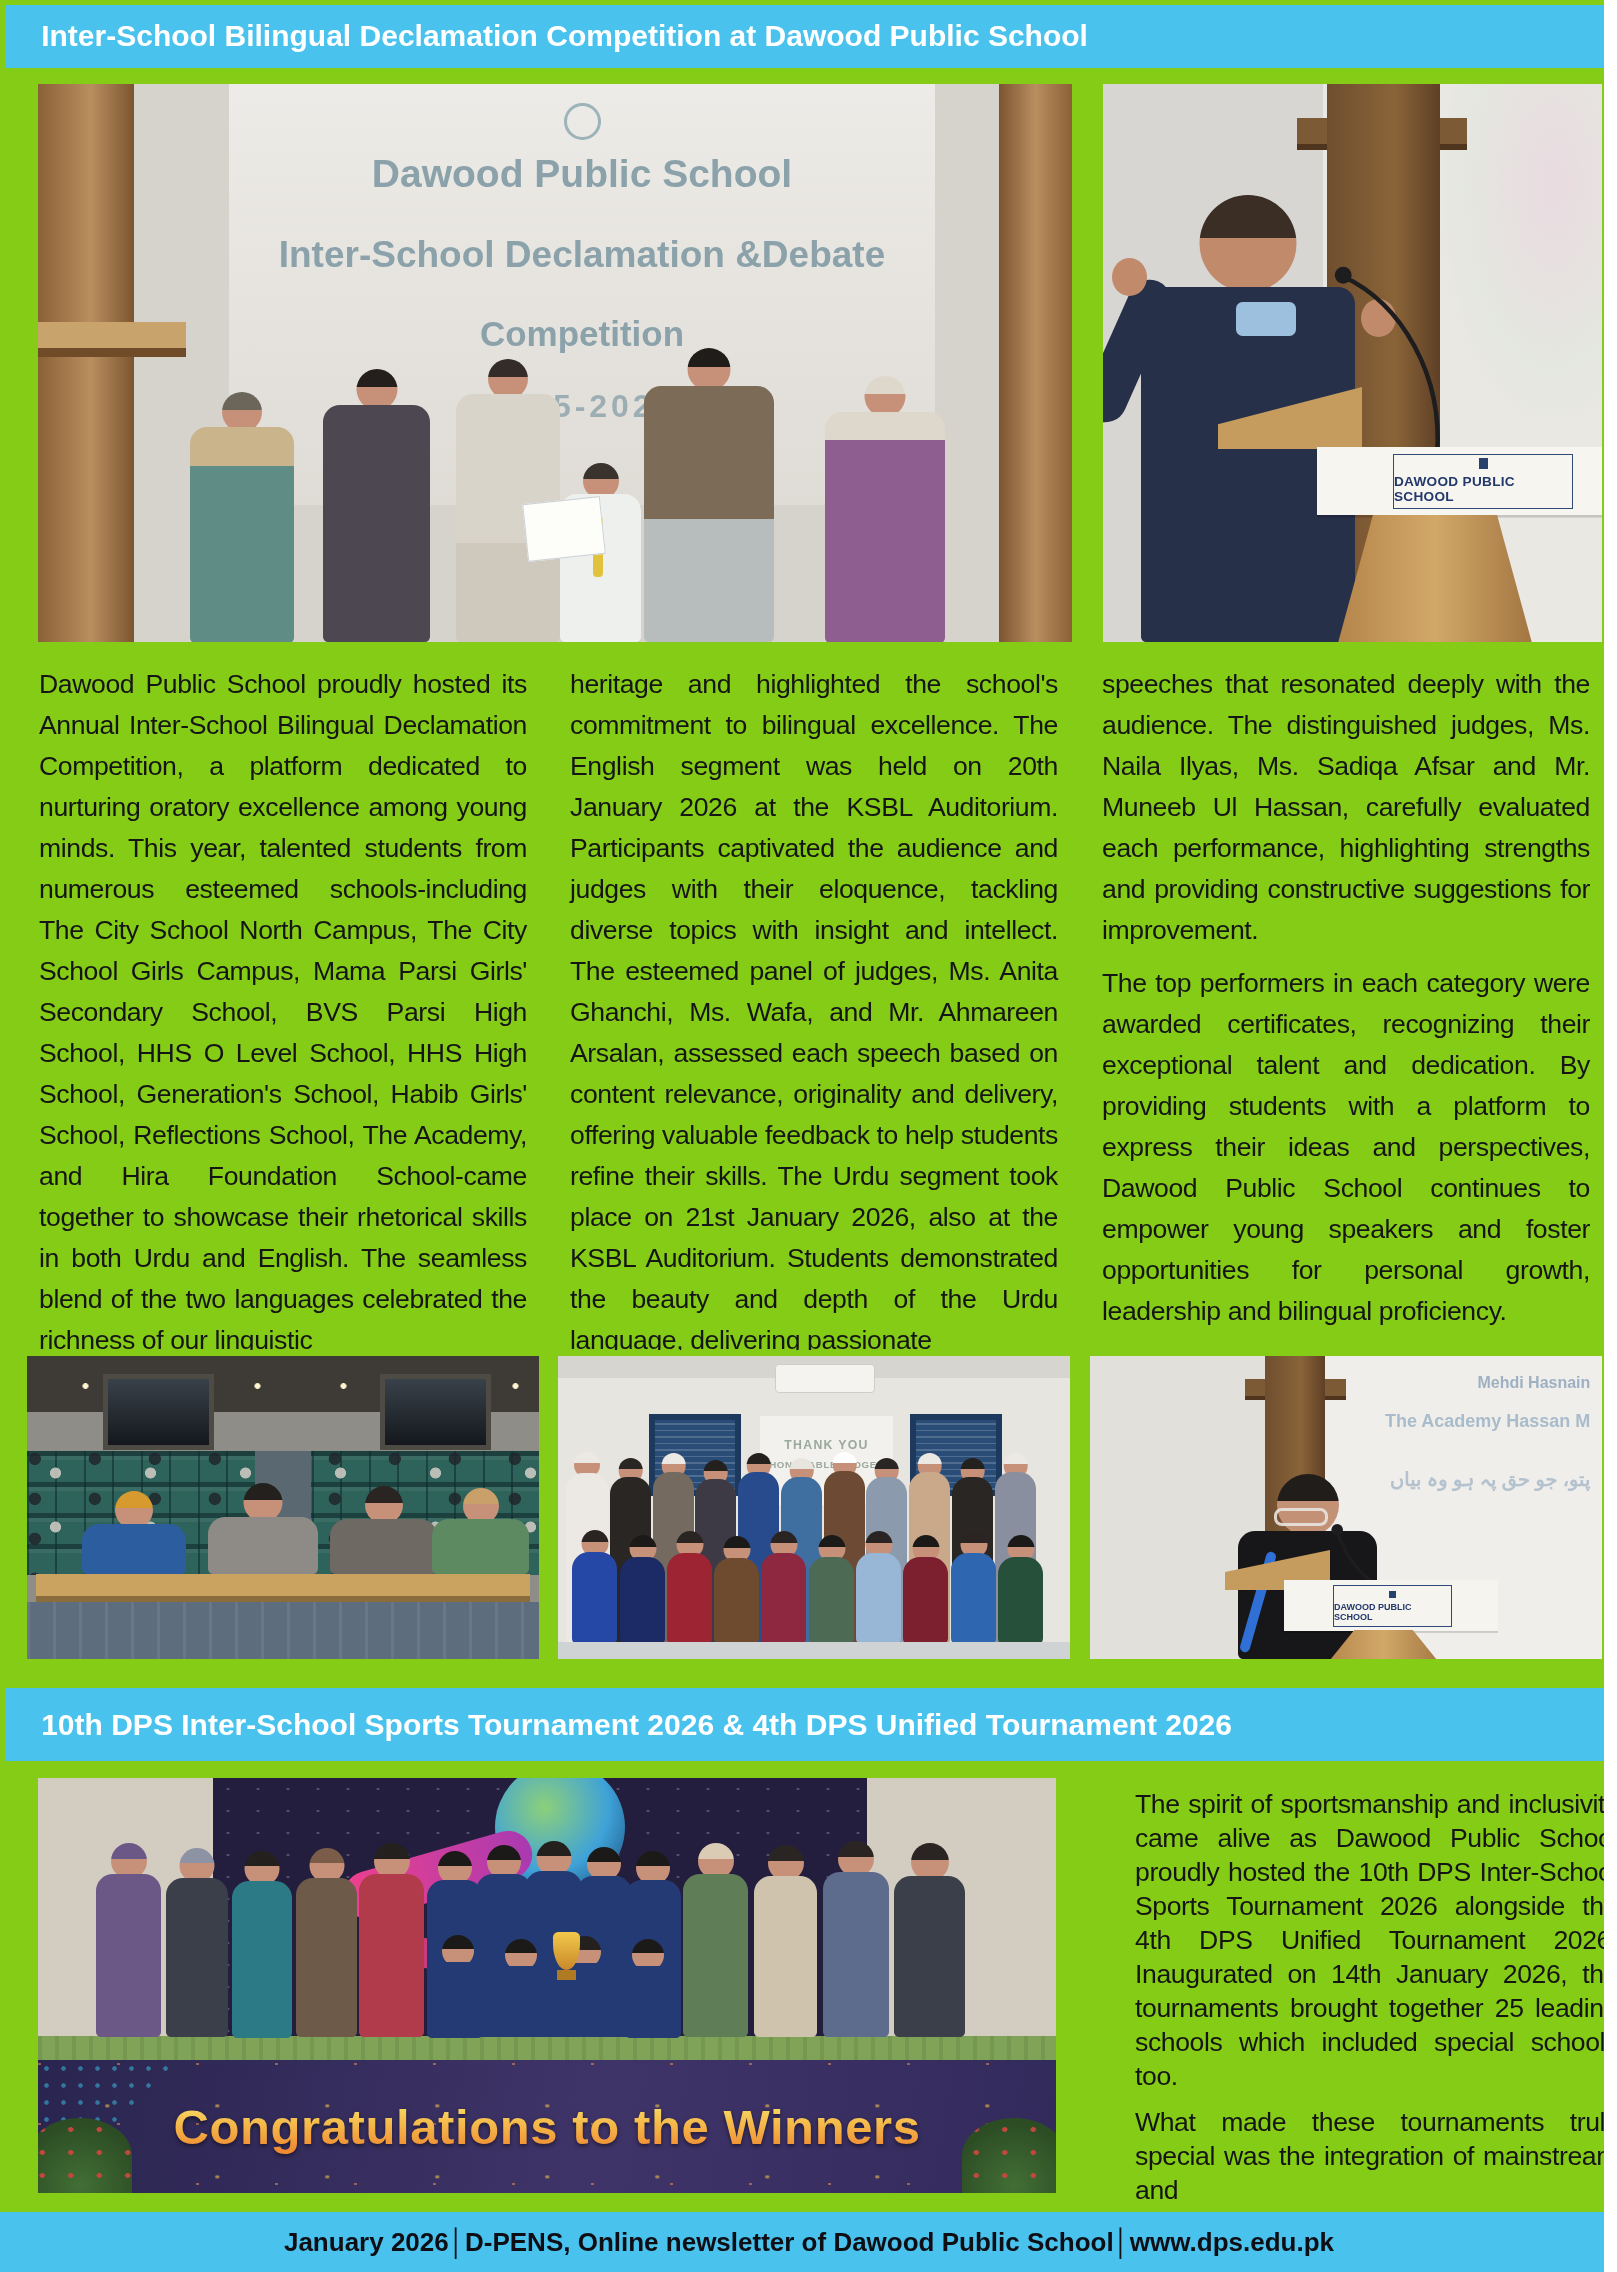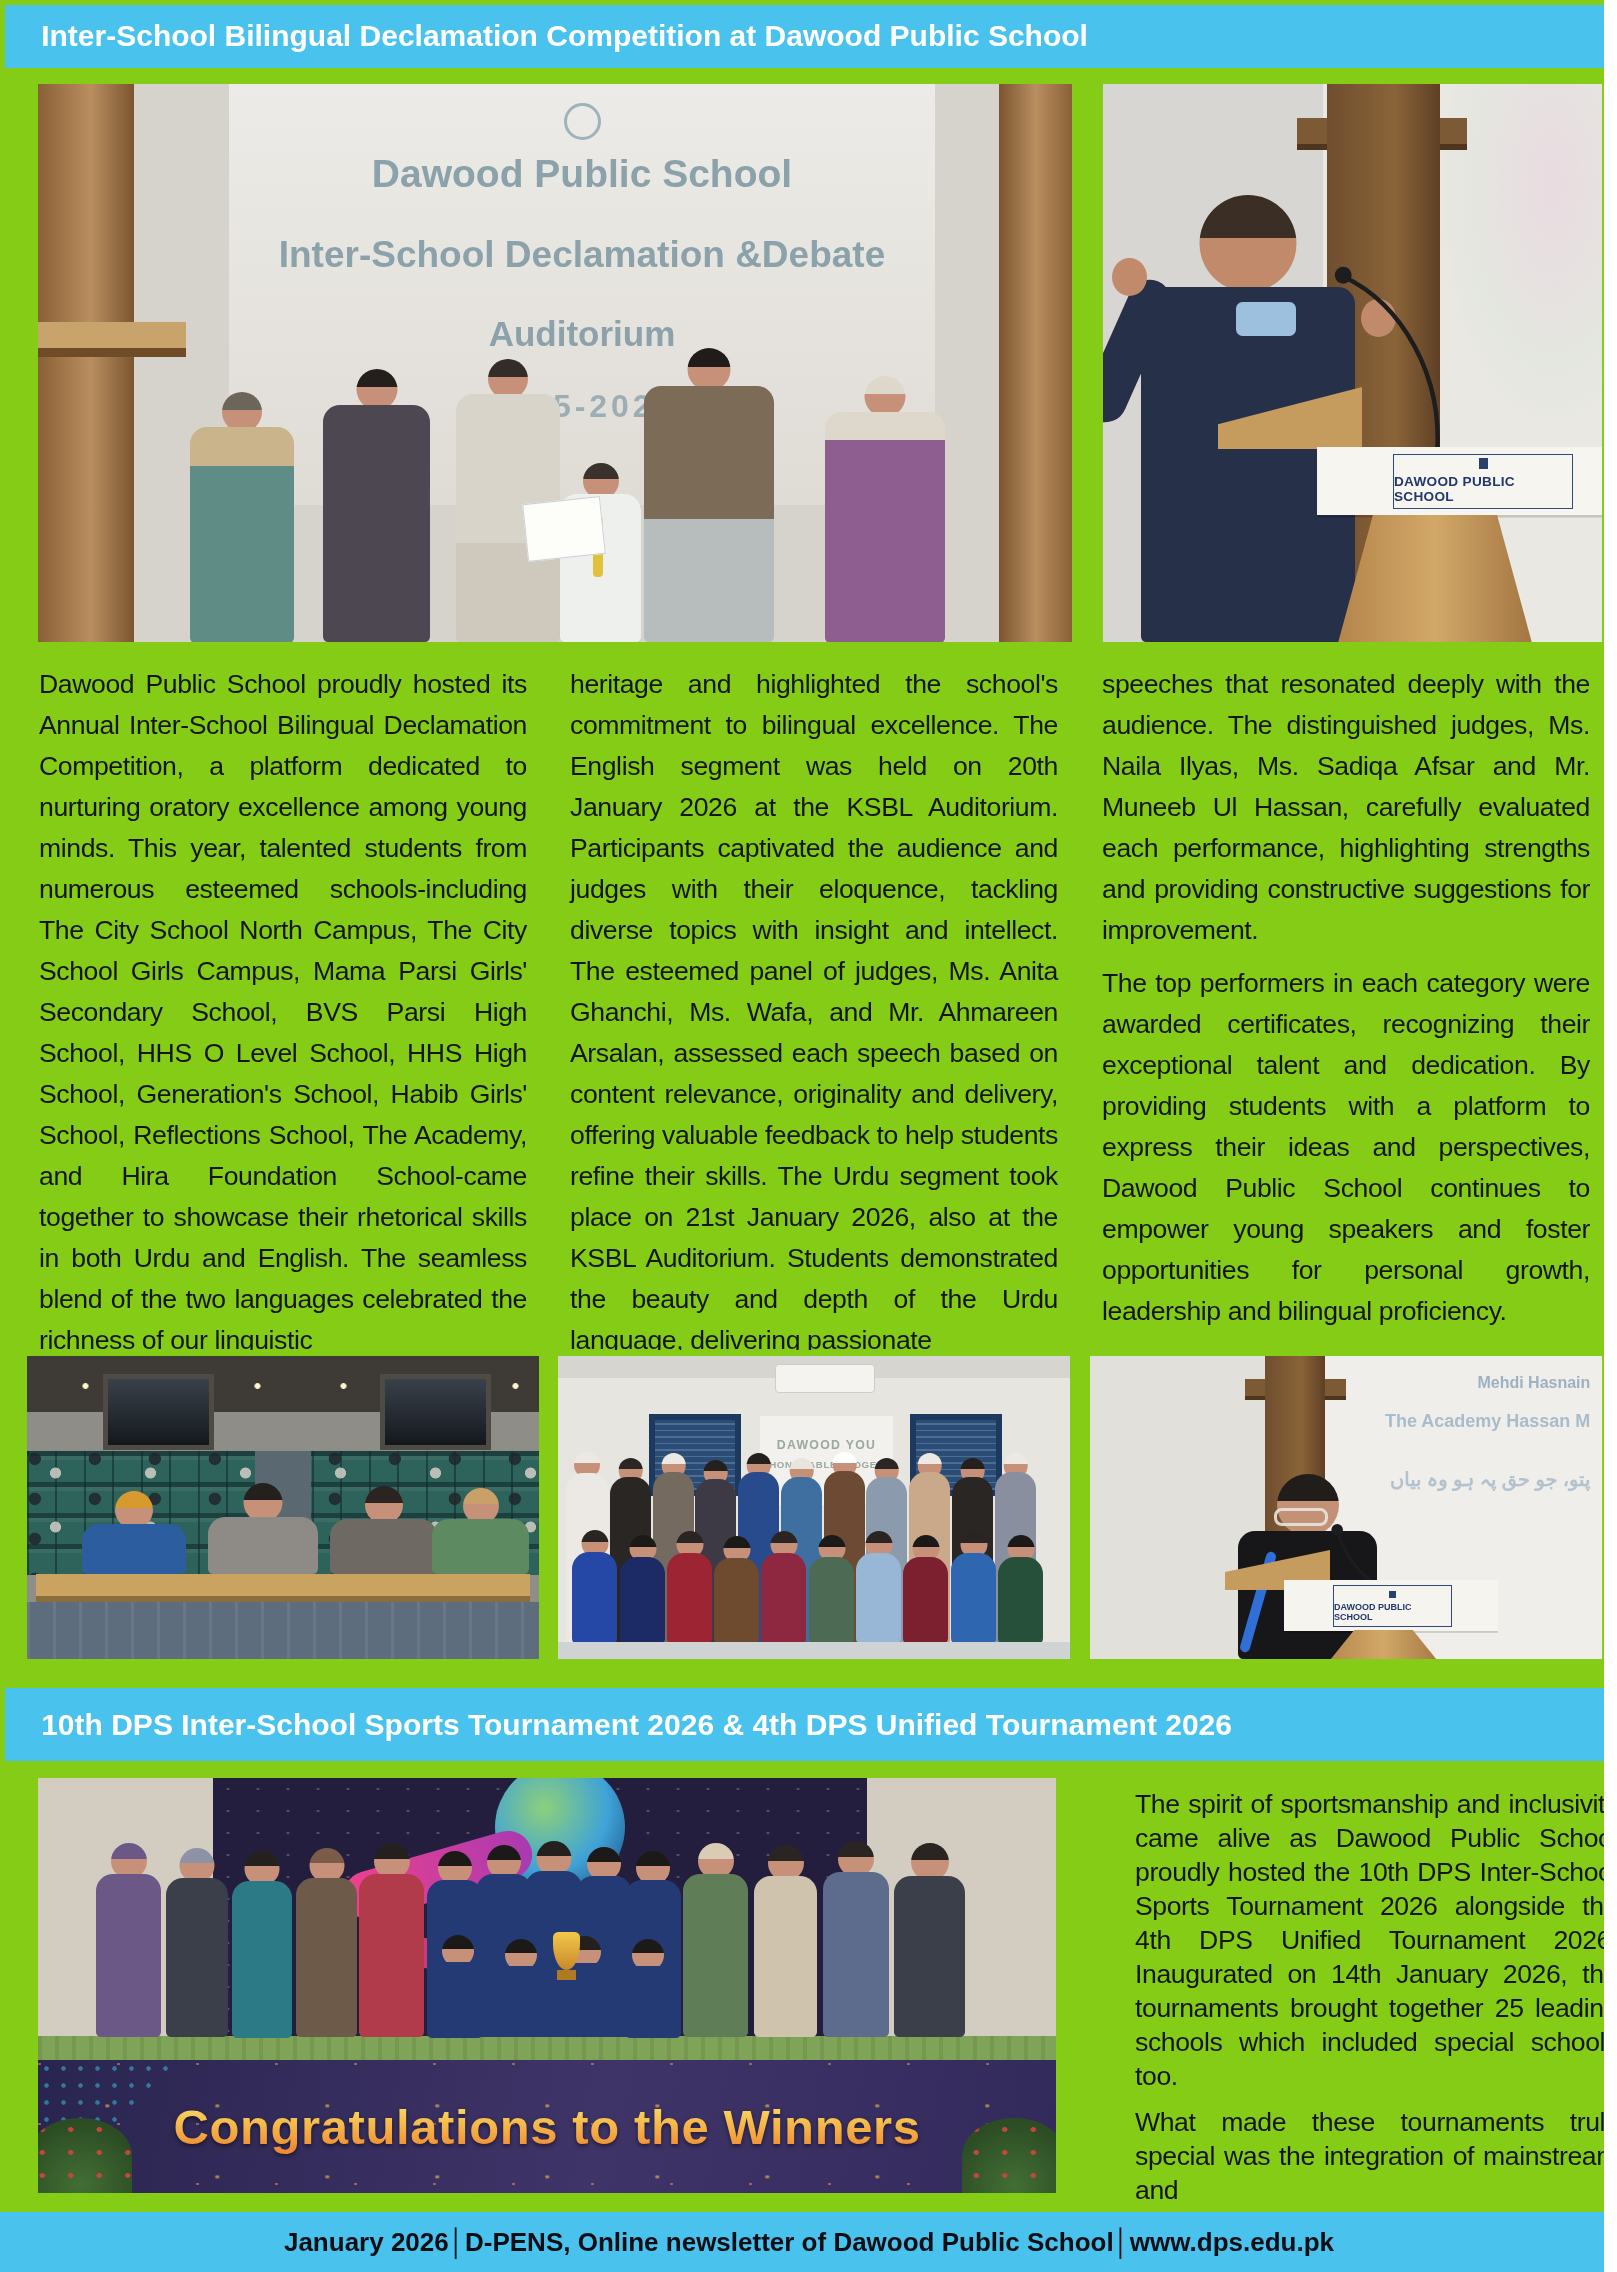--- a/index.html
+++ b/index.html
@@ -153,21 +153,21 @@
   </div>
 
   <div id="ph1" class="photo">
     <div class="abs p1-pillarL"></div>
     <div class="abs p1-pillarR"></div>
     <div class="abs p1-shelf"></div>
     <div class="abs p1-screen">
       <span class="p1-logo"></span>
       <div class="p1l1">Dawood Public School</div>
       <div class="p1l2">Inter-School Declamation &amp;Debate</div>
-      <div class="p1l3">Auditorium</div>
+      <div class="p1l3">Competition</div>
       <div class="p1l4">2025-2026</div>
     </div>
     <i class="fig" style="left:152px;top:308px;--w:104px;--hh:251px;--hd:40px;--hair:#6b655a;--c:linear-gradient(180deg,#c9b48c 0 18%,#5f8c84 18%)"></i>
     <i class="fig" style="left:285px;top:285px;--w:107px;--hh:273px;--hd:41px;--hair:#241f1d;--c:#4c4750"></i>
     <i class="fig" style="left:418px;top:275px;--w:104px;--hh:283px;--hd:40px;--hair:#332c28;--c:linear-gradient(180deg,#d9d4ca 0 60%,#cfc9bd 60%)"></i>
     <i class="fig" style="left:522px;top:379px;--w:81px;--hh:179px;--hd:36px;--hair:#3a322c;--c:#eef0ee"></i>
     <i class="abs p1-tie"></i>
     <i class="abs p1-cert"></i>
     <i class="fig" style="left:606px;top:264px;--w:130px;--hh:294px;--hd:43px;--hair:#201c19;--c:linear-gradient(180deg,#7b6b57 0 52%,#b7bdbc 52%)"></i>
     <i class="fig" style="left:787px;top:292px;--w:120px;--hh:267px;--hd:41px;--hair:#ded7cc;--c:linear-gradient(180deg,#ded7cc 0 12%,#8d5e8f 12%)"></i>
@@ -222,21 +222,21 @@
     <div class="abs p3-floor"></div>
     <div class="abs p3-table"></div>
   </div>
 
   <div id="ph4" class="photo">
     <div class="abs p4-ceil"></div>
     <div class="abs p4-ac"></div>
     <div class="abs p4-win" style="left:91px;"></div>
     <div class="abs p4-win" style="left:352px;"></div>
     <div class="abs p4-screen">
-      <div class="p4s1">DAWOOD YOU</div>
+      <div class="p4s1">THANK YOU</div>
       <div class="p4s2">HONORABLE JUDGES</div>
     </div>
     <i class="fig" style="left:7.8px;top:96px;--w:43px;--hh:194px;--hd:26px;--hair:#ece9e4;--c:#ece9e4"></i>
     <i class="fig" style="left:52px;top:102px;--w:41px;--hh:188px;--hd:24.6px;--hair:#2a2624;--c:#2a2624"></i>
     <i class="fig" style="left:95px;top:97px;--w:41px;--hh:193px;--hd:24.6px;--hair:#ece9e4;--c:#746a60"></i>
     <i class="fig" style="left:137px;top:104px;--w:41px;--hh:187px;--hd:24.6px;--hair:#23201d;--c:#3d3a45"></i>
     <i class="fig" style="left:180px;top:97px;--w:41px;--hh:193px;--hd:24.6px;--hair:#23201d;--c:#274b8c"></i>
     <i class="fig" style="left:223px;top:102px;--w:41px;--hh:188px;--hd:24.6px;--hair:#e8e4de;--c:#3f6fa0"></i>
     <i class="fig" style="left:266px;top:96px;--w:41px;--hh:194px;--hd:24.6px;--hair:#fff;--c:#6d4a33"></i>
     <i class="fig" style="left:308px;top:102px;--w:41px;--hh:188px;--hd:24.6px;--hair:#2a2624;--c:#8b9aad"></i>

